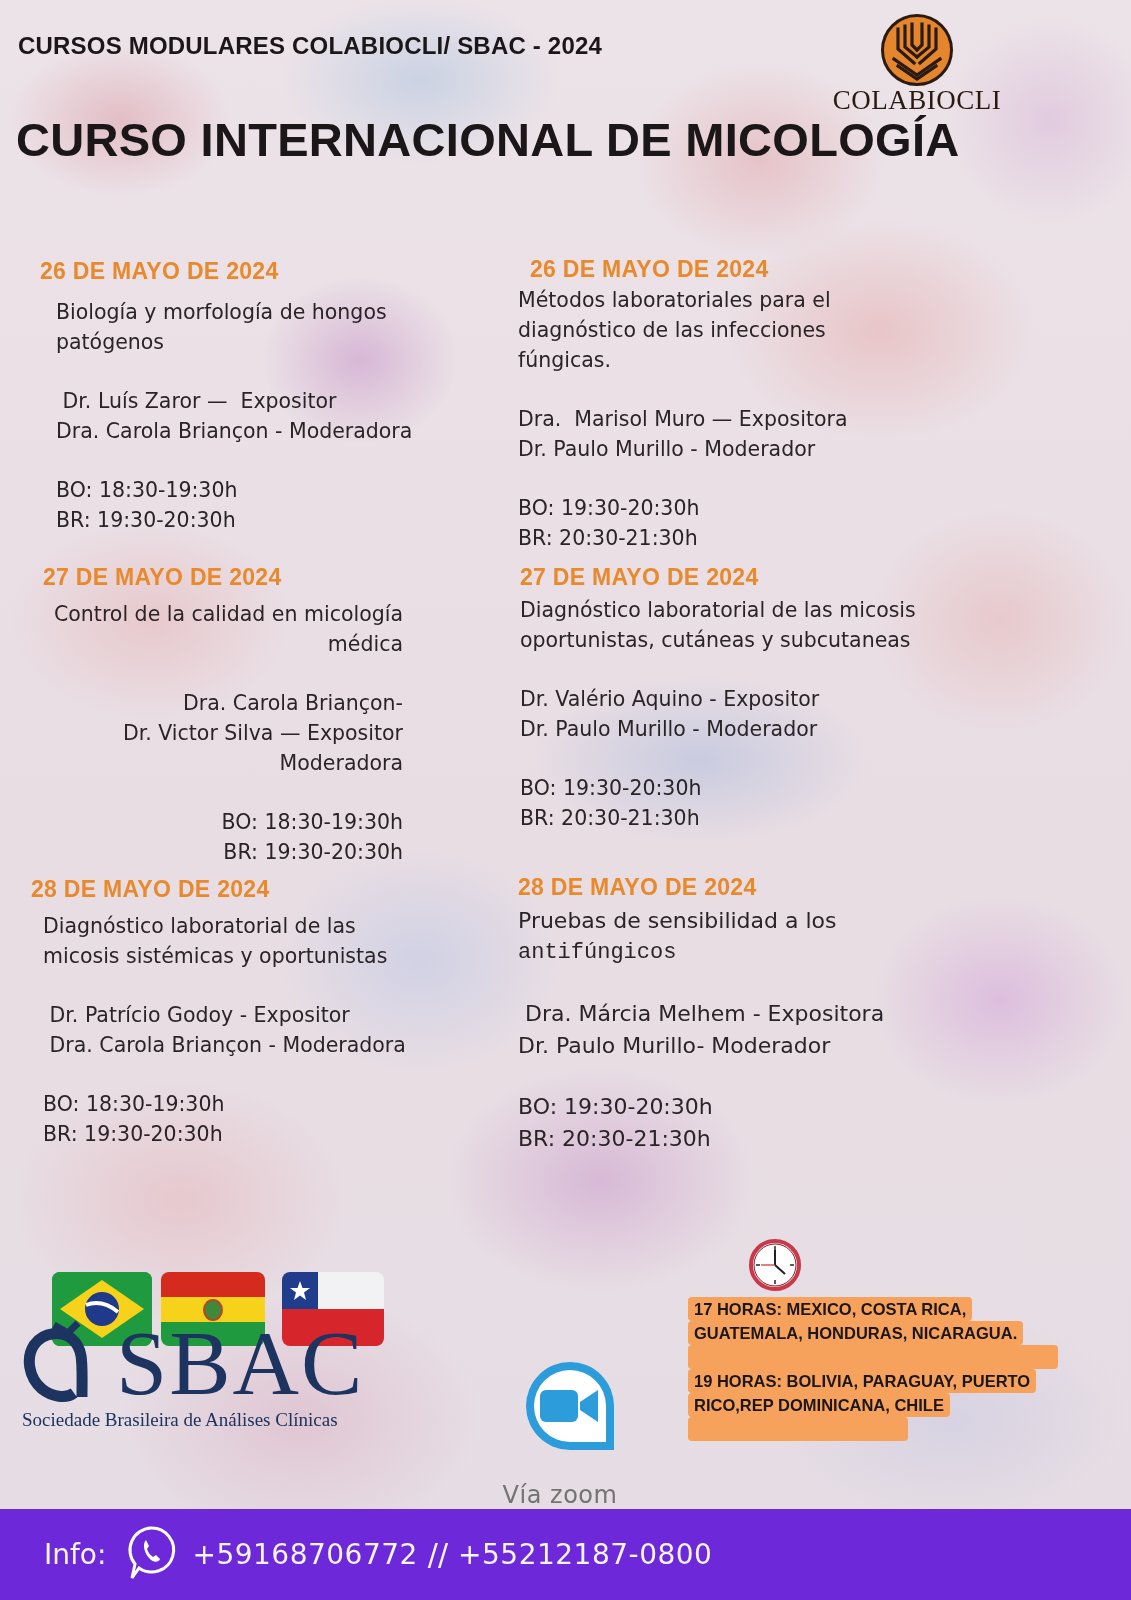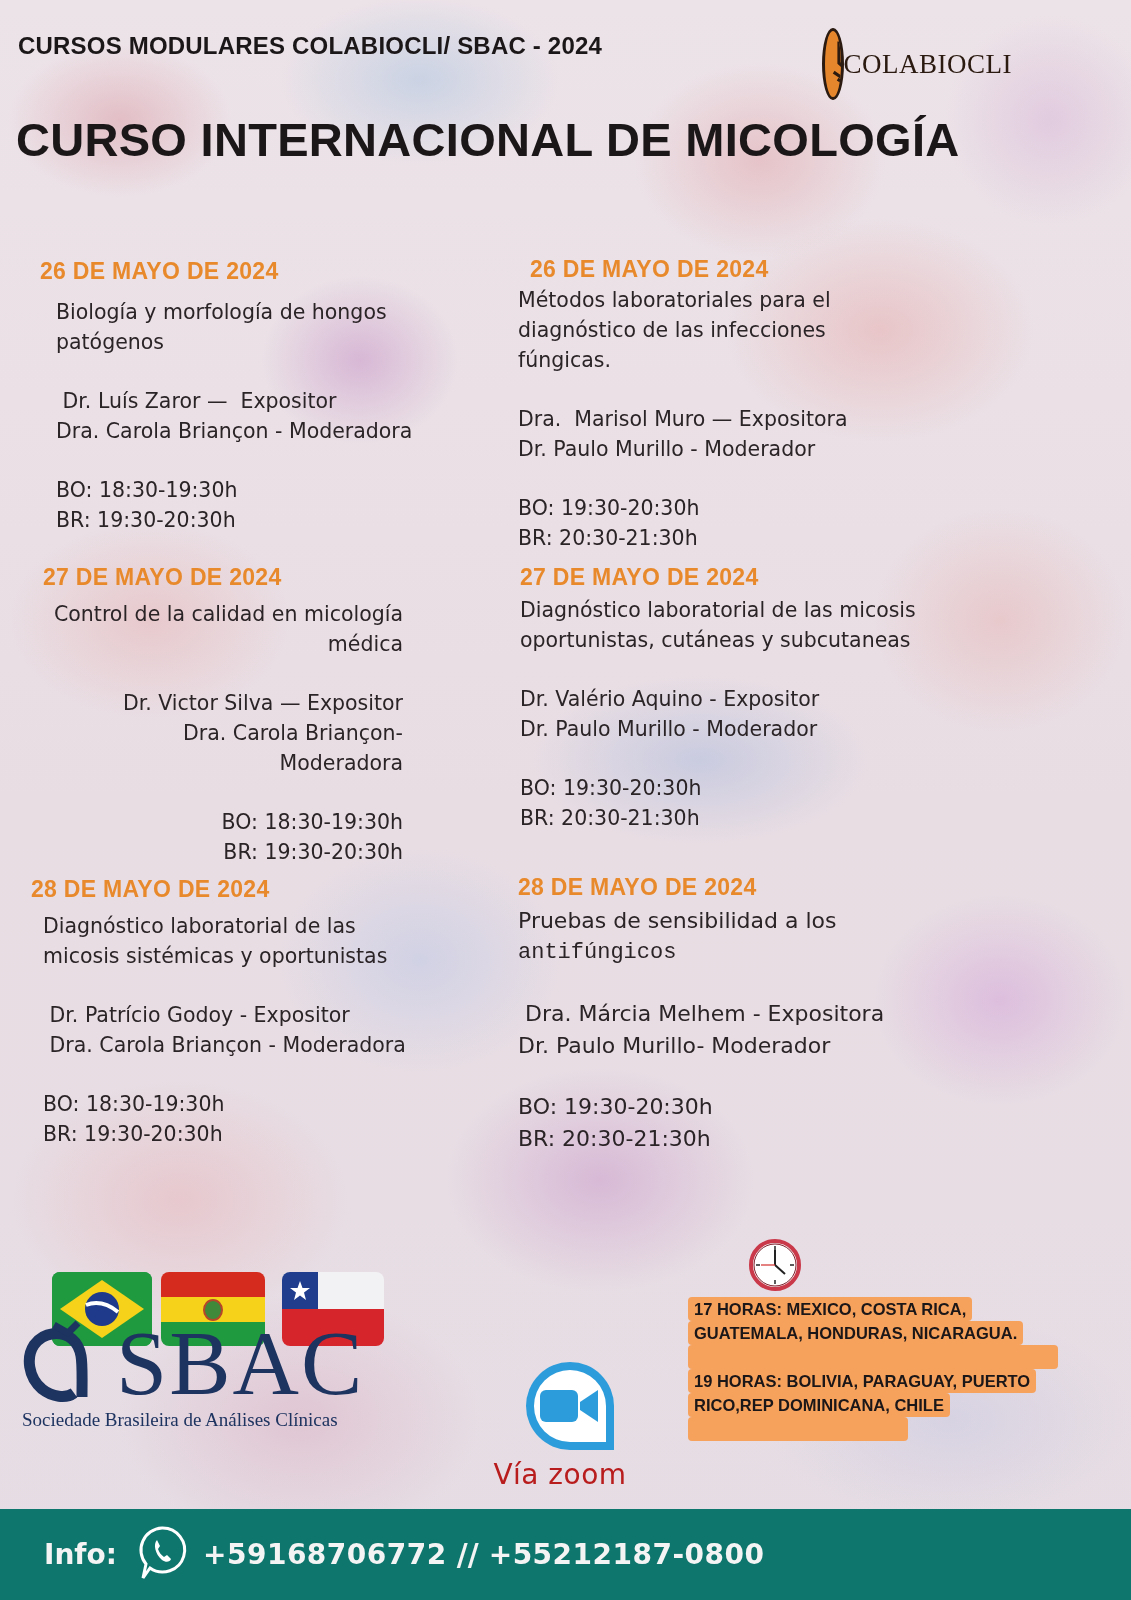--- a/index.html
+++ b/index.html
@@ -40,21 +40,21 @@
     color: #1b1618;
   }
   .main-title {
     position: absolute; left: 16px; top: 112px;
     font-family: "Liberation Sans", sans-serif;
     font-weight: bold; font-size: 47px; letter-spacing: 0.3px;
     color: #1b1618;
   }
   .colabiocli-logo {
     position: absolute; left: 822px; top: 14px; width: 190px; height: 100px;
-    display: flex; align-items: center;
+    display: flex; flex-direction: column; align-items: center;
   }
   .colabiocli-emblem {
     width: 72px; height: 72px; border-radius: 50%;
     background: #e6862c; border: 3px solid #2a1a10;
     position: relative; overflow: hidden;
   }
   .colabiocli-name {
     font-family: "Liberation Serif", serif; font-size: 27px; color: #2a1a10;
     letter-spacing: 0.5px; margin-top: 1px; line-height: 1;
   }
@@ -81,21 +81,21 @@
   .sbac-word {
     font-family: "Liberation Serif", serif; font-size: 92px; color: #1d3360;
     letter-spacing: 2px; line-height: 80px; margin-left: 10px;
   }
   .sbac-sub {
     font-family: "Liberation Serif", serif; font-size: 19px; color: #1d3360;
     margin-top: 6px; white-space: nowrap;
   }
 
   .zoom-block { position: absolute; left: 490px; top: 1358px; width: 140px; text-align: center; }
-  .zoom-label { font-size: 28px; color: #b91c1c; margin-top: 0; letter-spacing: 0.5px; }
+  .zoom-label { font-size: 24px; color: #737373; margin-top: 23px; letter-spacing: 0.5px; }
 
   .clock { position: absolute; left: 748px; top: 1238px; }
   .horarios-btn {
     position: absolute; left: 820px; top: 1233px; width: 192px; height: 48px;
     background: #f28a22; border-radius: 10px;
     display: flex; align-items: center; justify-content: center;
     font-family: "Liberation Sans", sans-serif; font-size: 28px; color: #1b1618;
   }
   .schedule {
     position: absolute; left: 688px; top: 1297px; width: 410px;
@@ -103,23 +103,22 @@
     font-size: 16.5px; line-height: 24px; color: #1b1618;
   }
   .schedule .line {
     background: #f7a25c; padding: 0 6px; display: block; width: fit-content;
     border-radius: 4px; white-space: nowrap;
   }
   .schedule .blank { height: 24px; background: #f7a25c; width: 370px; border-radius: 4px; }
 
   .footer {
     position: absolute; left: 0; top: 1509px; width: 1131px; height: 91px;
-    background: #0f766e; display: flex; align-items: center; padding-left: 44px;
+    background: #6d28d9; display: flex; align-items: center; padding-left: 44px;
     color: #f4f4f4;
-    font-weight: bold;
   }
   .footer .info { font-size: 28px; font-family: "DejaVu Sans", sans-serif; }
   .footer .wa { margin: 0 14px 0 18px; }
   .footer .phone { font-size: 28px; letter-spacing: 0.5px; }
   .footer .sep { font-size: 30px; margin: 0 10px; }
 </style>
 </head>
 <body>
 
 <div class="bg"></div>
@@ -176,22 +175,22 @@
       <div class="time">BR: 20:30-21:30h</div>
     </div>
   </div>
 
   <div class="session" style="left:43px; top:564px;">
     <div class="date">27 DE MAYO DE 2024</div>
     <div style="margin-left:11px; margin-top:8px;text-align:right;">
       <div class="topic">Control de la calidad en micología</div>
       <div class="topic">médica</div>
       <div class="gap"></div>
+      <div class="person">Dra. Carola Briançon-</div>
       <div class="person">Dr. Victor Silva — Expositor</div>
-      <div class="person">Dra. Carola Briançon-</div>
       <div class="person">Moderadora</div>
       <div class="gap"></div>
       <div class="time">BO: 18:30-19:30h</div>
       <div class="time">BR: 19:30-20:30h</div>
     </div>
   </div>
 
   <div class="session" style="left:520px; top:564px;">
     <div class="date">27 DE MAYO DE 2024</div>
     <div style="margin-left:0; margin-top:4px;">

